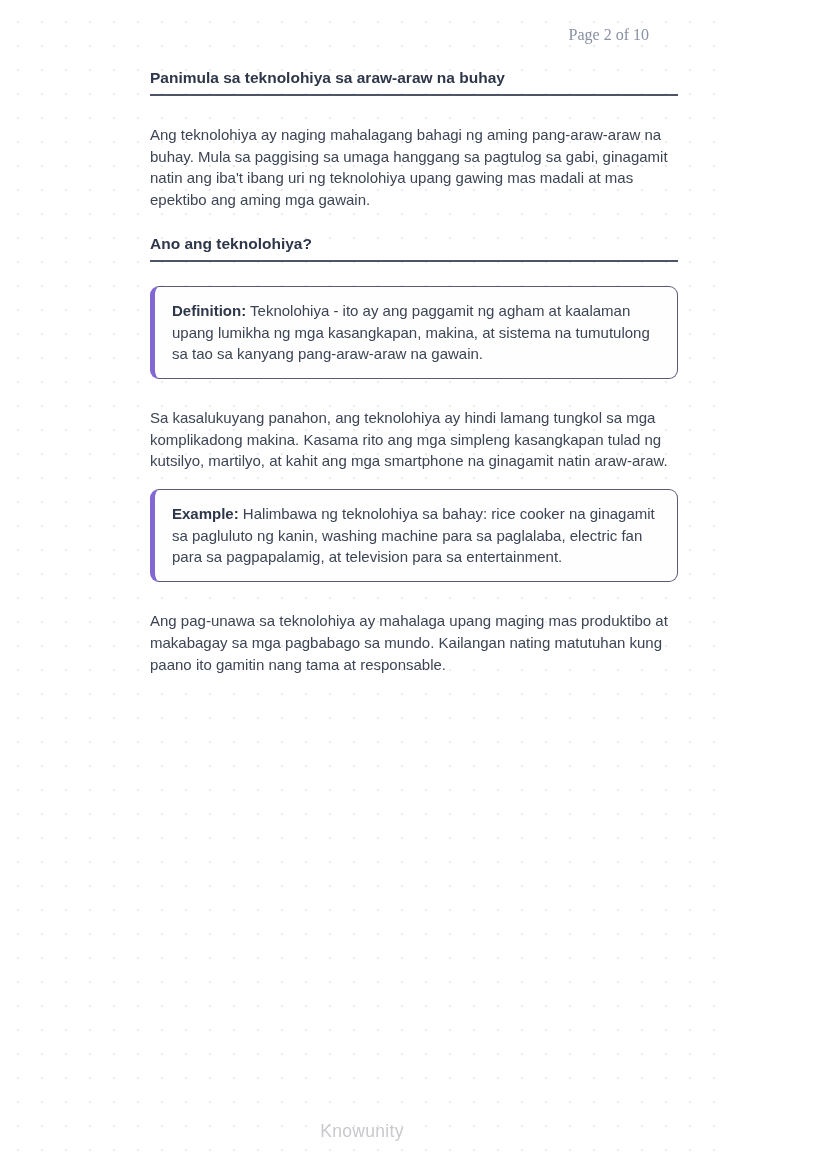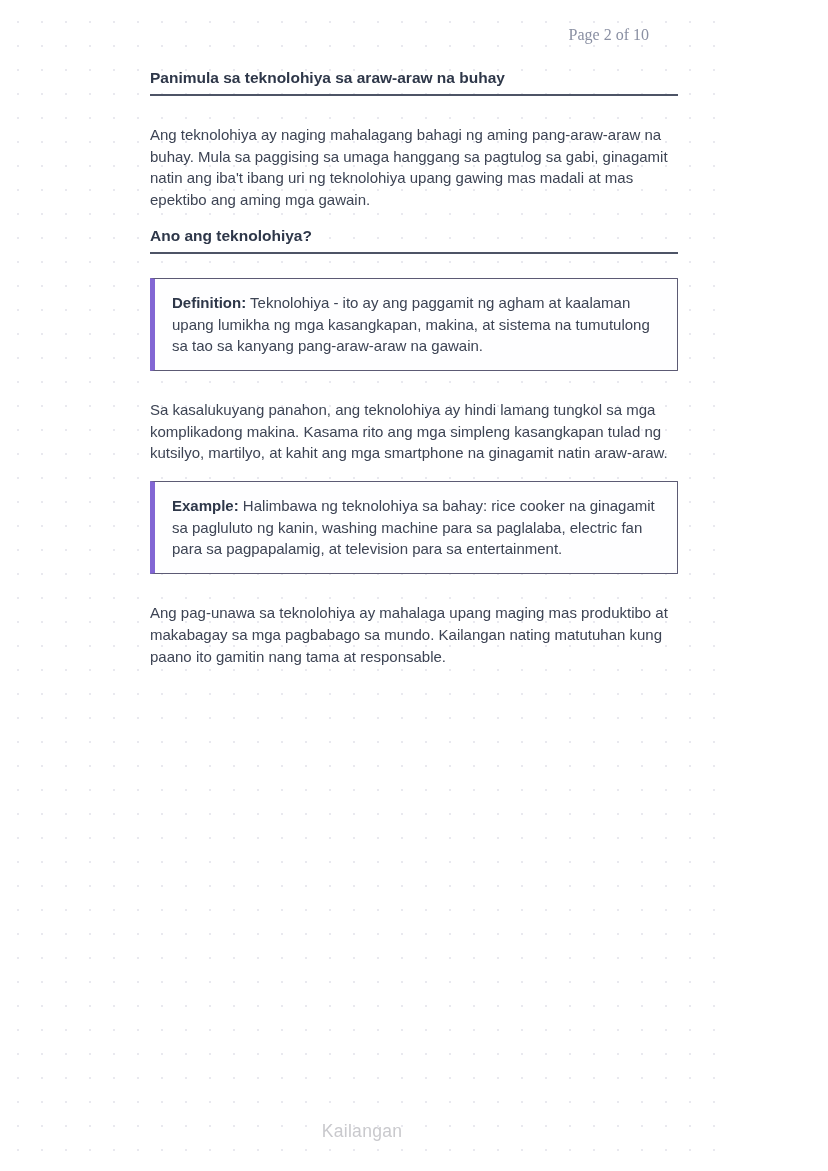--- a/index.html
+++ b/index.html
@@ -36,34 +36,34 @@
 
   h1.doc-heading, h2.doc-heading {
     font-size: 15.5px;
     font-weight: bold;
     color: #2e3749;
     line-height: 17px;
     padding-bottom: 8px;
     border-bottom: 2px solid #4d5466;
   }
 
-  h2.doc-heading { margin-top: 16px; }
+  h2.doc-heading { margin-top: 24px; }
 
   p.doc-paragraph {
     margin-top: 28px;
     font-size: 15px;
     line-height: 21.7px;
     color: #3d4454;
   }
 
   .callout {
     margin-top: 24px;
     border: 1.5px solid #5c5a74;
     border-left: 5px solid #8266d4;
-    border-radius: 1px;
+    border-radius: 9px;
     background: #fefeff;
     padding: 13px 20px 13px 17px;
     font-size: 15px;
     line-height: 21.7px;
     color: #3d4454;
   }
 
   .callout.example { margin-top: 17px; }
 
   .callout .label { font-weight: bold; color: #2e3749; }
@@ -101,15 +101,15 @@
     <p class="doc-paragraph">Sa kasalukuyang panahon, ang teknolohiya ay hindi lamang tungkol sa mga komplikadong makina. Kasama rito ang mga simpleng kasangkapan tulad ng kutsilyo, martilyo, at kahit ang mga smartphone na ginagamit natin araw-araw.</p>
 
     <div class="callout example">
       <span class="label">Example:</span><span> Halimbawa ng teknolohiya sa bahay: rice cooker na ginagamit sa pagluluto ng kanin, washing machine para sa paglalaba, electric fan para sa pagpapalamig, at television para sa entertainment.</span>
     </div>
 
     <p class="doc-paragraph">Ang pag-unawa sa teknolohiya ay mahalaga upang maging mas produktibo at makabagay sa mga pagbabago sa mundo. Kailangan nating matutuhan kung paano ito gamitin nang tama at responsable.</p>
 
   </div>
 
-  <div class="footer-brand">Kailangan</div>
+  <div class="footer-brand">Knowunity</div>
 
 </div>
 
 </body></html>

